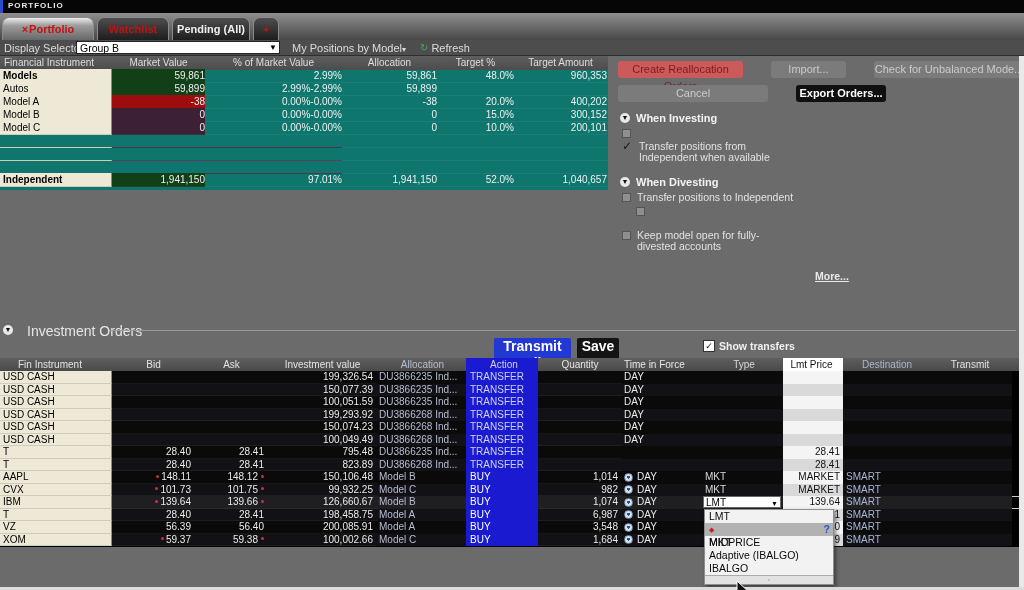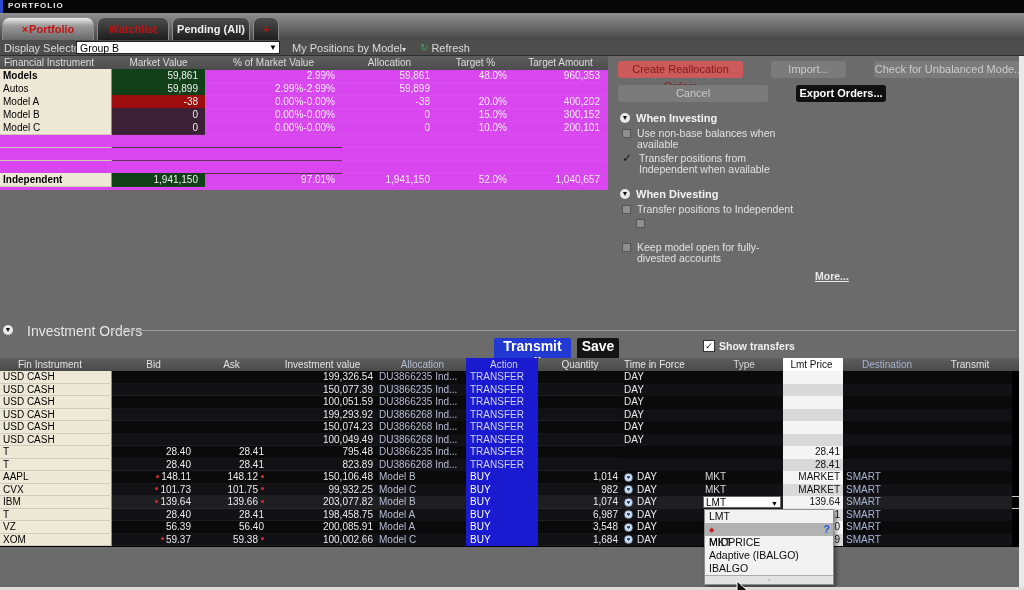--- a/index.html
+++ b/index.html
@@ -23,31 +23,31 @@
   
   #toolbar{position:absolute;left:0;top:40px;width:100%;height:16px;background:#4d4d4d;
     border-bottom:1px solid #2e2e2e;box-sizing:border-box;}
   #toolbar .lbl{position:absolute;top:2px;font-size:11px;color:#dcdcdc;}
   #display-combo{position:absolute;left:76px;top:1px;width:204px;height:13px;background:#fff;
     border:1px solid #222;font-size:10.5px;color:#000;line-height:12px;padding-left:3px;box-sizing:border-box;}
   #display-combo .arr{position:absolute;right:2px;top:0;font-size:8px;color:#000;}
   
   #content{position:absolute;left:0;top:56px;width:100%;height:534px;background:#6b6b6b;}
   
-  #portfolio-region{position:absolute;left:0;top:0;width:608px;height:134px;background:#d946ef;}
+  #portfolio-region{position:absolute;left:0;top:0;width:608px;height:134px;background:#0f766e;}
   .hrow{display:flex;height:14px;background:linear-gradient(180deg,#5e5e5e,#4c4c4c);
     font-size:10px;color:#dedede;line-height:14px;}
   .hrow .cell{text-align:center;box-sizing:border-box;}
   .prow{display:flex;height:13px;font-size:10px;line-height:13px;align-items:flex-end;}
   .cell{box-sizing:border-box;overflow:hidden;white-space:nowrap;}
   .c-name{width:112px;background:#ede9d6;color:#000;padding-left:3px;
     border-bottom:1px solid rgba(0,0,0,.12);border-right:1px solid #8a8a8a;}
   .c-name.bold{font-weight:bold;}
   .c-mv{width:93px;} .c-pct{width:137px;} .c-alloc{width:95px;} .c-tpct{width:77px;} .c-tamt{width:93px;}
-  .num{text-align:right;padding-right:7px;color:#efefef;border-bottom:1px solid rgba(255,255,255,.05);}
+  .num{text-align:right;padding-right:0;color:#efefef;border-bottom:1px solid rgba(255,255,255,.05);}
   .bg-green{background:#113f18;} .bg-red{background:#9e0d0d;} .bg-purple{background:#3c2136;}
   .band1{background:#4a2742;} .band2{background:#5b3253;} .band3{background:#4a2742;}
   
   #side-panel{position:absolute;left:608px;top:0;width:416px;height:300px;padding:5px 0 0 10px;
     box-sizing:border-box;color:#e2e2e2;font-size:10.5px;overflow:hidden;}
   .btnrow{display:flex;gap:28px;margin-bottom:7px;}
   .btn{height:17px;line-height:17px;text-align:center;border-radius:3px;font-size:11px;
     background:#7b7b7b;color:#cbcbcb;}
   .btn.w150{width:150px;} .btn.w90{width:90px;} .btn.grow{flex:1;min-width:150px;}
   .btn.red{background:#cd5a5a;color:#7c1d1d;}
@@ -259,21 +259,20 @@
         <div class="btn w150">Cancel</div>
         <div class="btn black w90">Export Orders...</div>
       </div>
       <div class="sec-head">
         <span class="disc">▼</span>
         <span>When Investing</span>
       </div>
       <div id="investing-options">
           <div class="opt">
             <div class="box"></div>
-            <div class="optlbl">Use non-base balances when available</div>
           </div>
           <div class="opt">
             <div class="check">✓</div>
             <div class="optlbl">Transfer positions from Independent when available</div>
           </div>
         </div>
       <div class="sec-head" style="margin-top:13px">
         <span class="disc">▼</span>
         <span>When Divesting</span>
       </div>
@@ -462,21 +461,21 @@
             <div class="cell c-tif dk"><div class="clock-icon"></div>DAY</div>
             <div class="cell c-typ dk">MKT</div>
             <div class="cell c-lmt">MARKET</div>
             <div class="cell c-dest dk">SMART</div>
             <div class="cell c-trx dk"></div>
           </div>
           <div class="orow sel">
             <div class="cell c-oinst">IBM</div>
             <div class="cell c-bid rnum dk"><div class="tickdot"></div>139.64</div>
             <div class="cell c-ask rnum dk">139.66<div class="tickdot after"></div></div>
-            <div class="cell c-val rnum dk">203,077.82</div>
+            <div class="cell c-val rnum dk">126,660.67</div>
             <div class="cell c-alloc2 dk">Model B</div>
             <div class="cell c-act buy">BUY</div>
             <div class="cell c-qty rnum dk">1,074</div>
             <div class="cell c-tif dk"><div class="clock-icon"></div>DAY</div>
             <div class="cell c-typ dk">
               <div class="type-combo"><span>LMT</span><div class="arr">▼</div></div>
             </div>
             <div class="cell c-lmt">139.64</div>
             <div class="cell c-dest dk">SMART</div>
             <div class="cell c-trx dk"></div>

